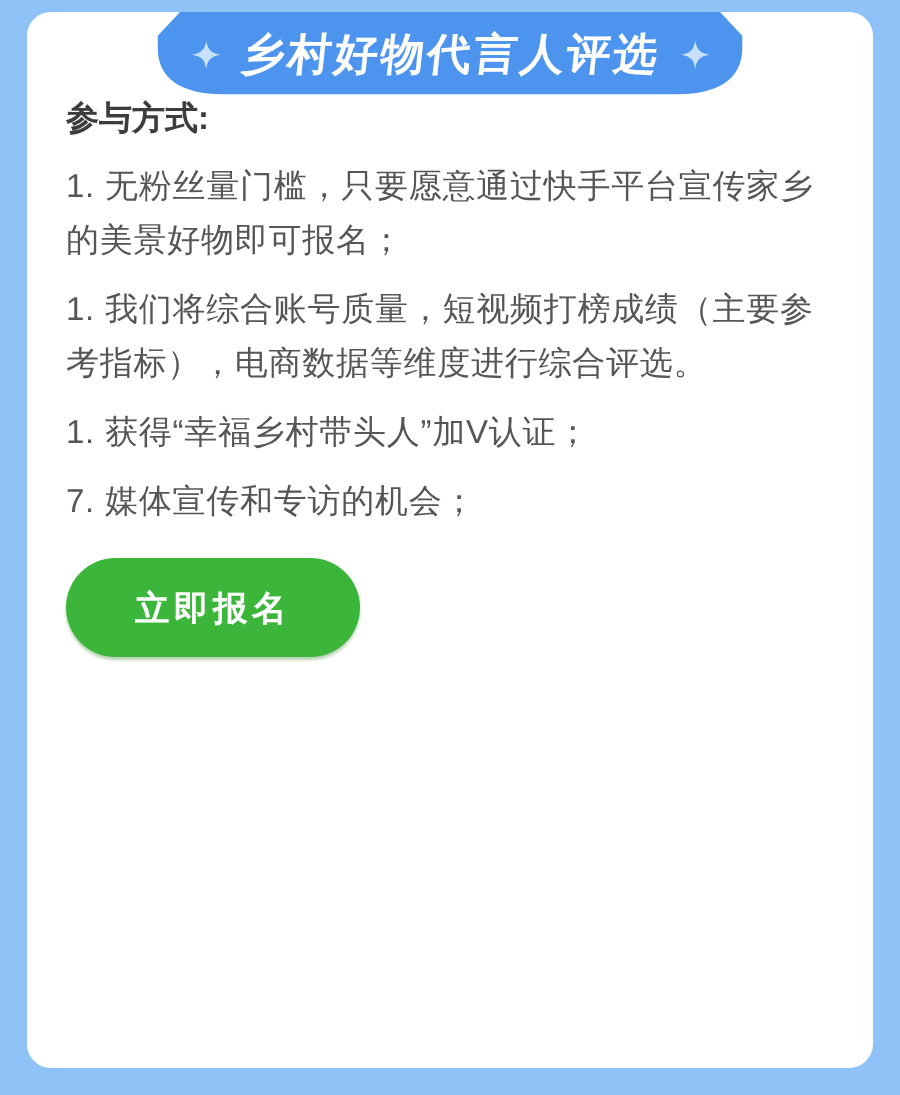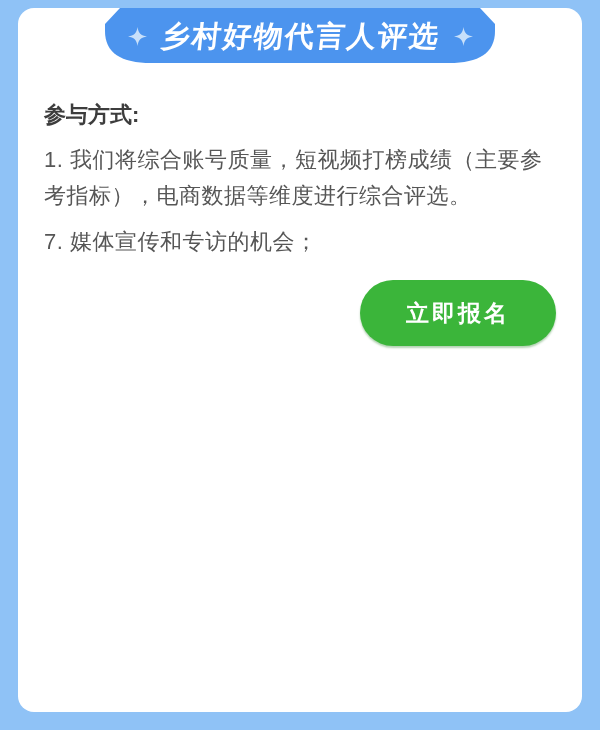--- a/index.html
+++ b/index.html
@@ -27,49 +27,51 @@
   .banner-inner{
     position:absolute;inset:0;display:flex;align-items:center;justify-content:center;
     gap:14px;padding-top:2px;
   }
   .banner-title{
     color:var(--banner_text,#FFFFFF);font-size:29px;font-weight:bold;
     letter-spacing:2px;transform:skewX(-6deg);white-space:nowrap;
   }
   .sparkle{width:19px;height:19px;flex:0 0 auto;}
   
-  .content{padding:92px 26px 0;}
+  .content{padding:56px 26px 0;}
   .content h2{
     font-size:22px;line-height:30px;font-weight:bold;
     color:var(--heading_text,#3D3D3D);margin:0 0 12px;
   }
   .content h2.rewards{margin-top:8px;}
   .content p.item{
     font-size:22px;line-height:36px;color:var(--body_text,#565656);
     margin:0 0 10px;letter-spacing:0.5px;
   }
   
-  .cta-wrap{margin-top:20px;display:flex;justify-content:flex-end;}
+  .cta-wrap{margin-top:20px;display:flex;justify-content:flex-start;}
   .cta{
     width:196px;height:66px;border:none;border-radius:33px;
     background:var(--button_bg,#3BB53A);color:var(--button_text,#FFFFFF);
     font-family:inherit;font-size:23px;font-weight:bold;letter-spacing:3px;
     cursor:pointer;box-shadow:0 2px 2px rgba(40,130,40,.35);
   }
 </style>
 </head>
 <body>
 
 <div class="page">
   <div class="card">
 
     <div class="content">
       <h2>参与方式:</h2>
+      <p class="item">1. 无粉丝量门槛，只要愿意通过快手平台宣传家乡的美景好物即可报名；</p>
       <p class="item">1. 我们将综合账号质量，短视频打榜成绩（主要参考指标），电商数据等维度进行综合评选。</p>
 
+      <p class="item">1. 获得“幸福乡村带头人”加V认证；</p>
       <p class="item">7. 媒体宣传和专访的机会；</p>
 
       <div class="cta-wrap">
         <button class="cta">立即报名</button>
       </div>
     </div>
   </div>
 
   <div class="banner">
     <svg class="banner-bg" viewBox="0 0 390 55" preserveAspectRatio="none" aria-hidden="true">

